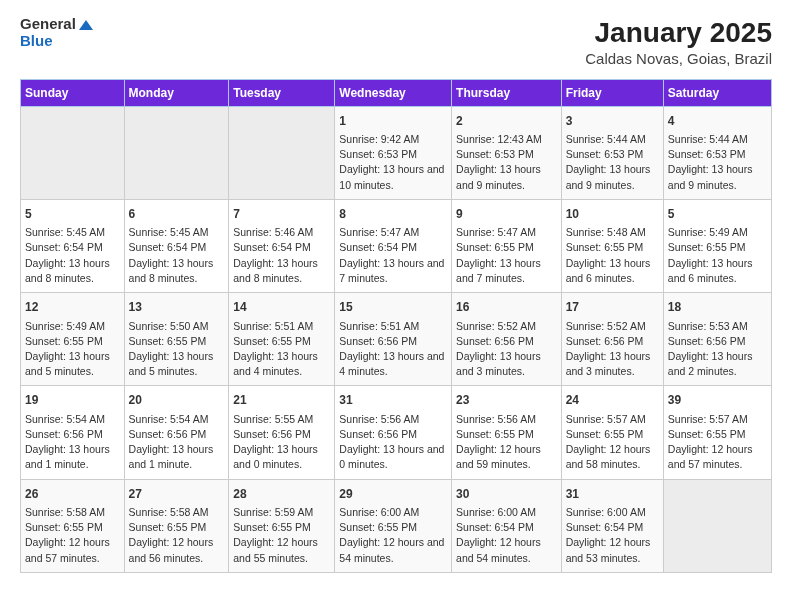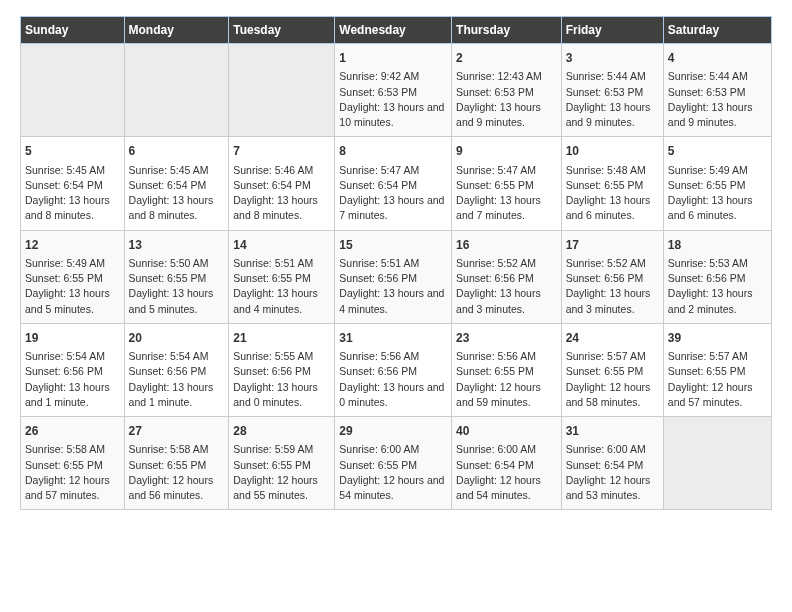--- a/index.html
+++ b/index.html
@@ -38,21 +38,21 @@
       font-size: 15px;
       font-weight: normal;
       color: #444;
     }
     table {
       width: 100%;
       border-collapse: collapse;
       font-size: 10.5px;
     }
     thead tr th {
-      background: #404040;
+      background: #6d28d9;
       color: #fff;
       padding: 6px 4px;
       text-align: left;
       font-size: 12px;
       font-weight: bold;
       border: 1px solid #aac8e8;
     }
     tbody tr td {
       vertical-align: top;
       padding: 6px 4px;
@@ -75,20 +75,32 @@
       background: #f0f0f0 !important;
     }
     tbody tr:nth-child(odd) td.empty-cell {
       background: #ececec !important;
     }
   </style>
 </head>
 <body>
 
 <div class="page">
+  <div class="header">
+    <div class="logo">
+    <div style="display:flex;flex-direction:column;line-height:1.1;">
+      <span style="font-size:15px;font-weight:bold;color:#333;">General<span style="display:inline-block;width:0;height:0;border-left:7px solid transparent;border-right:7px solid transparent;border-bottom:10px solid #1a6bbf;margin-left:3px;vertical-align:middle;"></span></span>
+      <span style="font-size:15px;font-weight:bold;color:#1a6bbf;">Blue</span>
+    </div>
+  </div>
+    <div class="title-block">
+      <h1>January 2025</h1>
+      <h2>Caldas Novas, Goias, Brazil</h2>
+    </div>
+  </div>
 
   <table>
     <thead>
       <tr>
       <th>Sunday</th>
           <th>Monday</th>
           <th>Tuesday</th>
           <th>Wednesday</th>
           <th>Thursday</th>
           <th>Friday</th>
@@ -276,21 +288,21 @@
             <div>Sunset: 6:55 PM</div>
             <div>Daylight: 12 hours and 55 minutes.</div>
           </td>
           <td>
             <div class="day-num">29</div>
             <div>Sunrise: 6:00 AM</div>
             <div>Sunset: 6:55 PM</div>
             <div>Daylight: 12 hours and 54 minutes.</div>
           </td>
           <td>
-            <div class="day-num">40</div>
+            <div class="day-num">30</div>
             <div>Sunrise: 6:00 AM</div>
             <div>Sunset: 6:54 PM</div>
             <div>Daylight: 12 hours and 54 minutes.</div>
           </td>
           <td>
             <div class="day-num">31</div>
             <div>Sunrise: 6:00 AM</div>
             <div>Sunset: 6:54 PM</div>
             <div>Daylight: 12 hours and 53 minutes.</div>
           </td>

